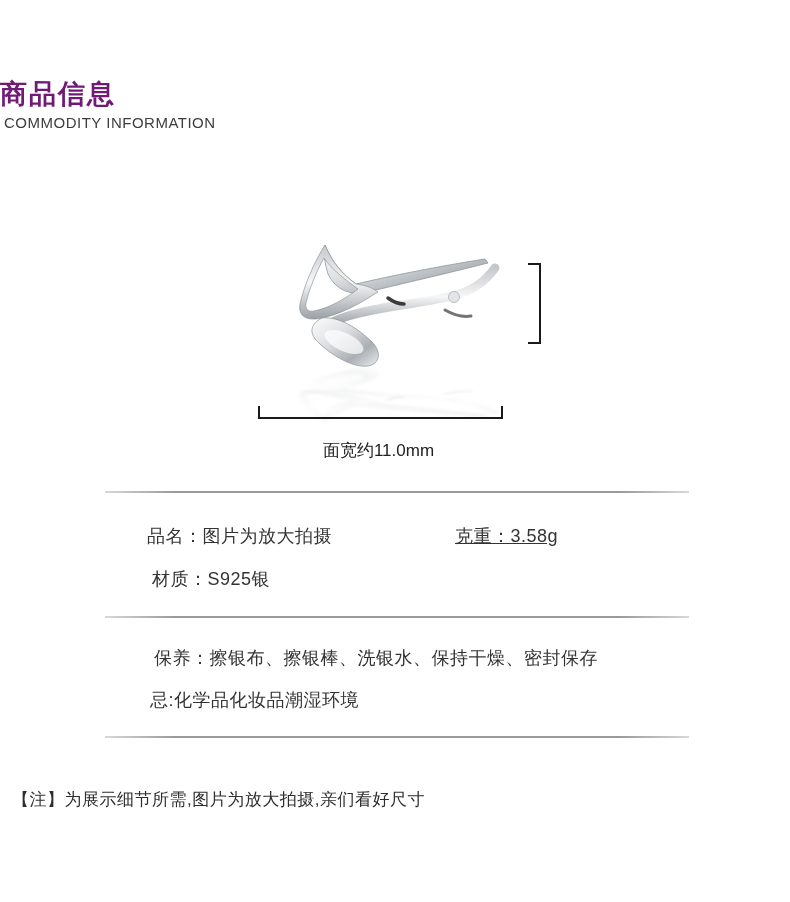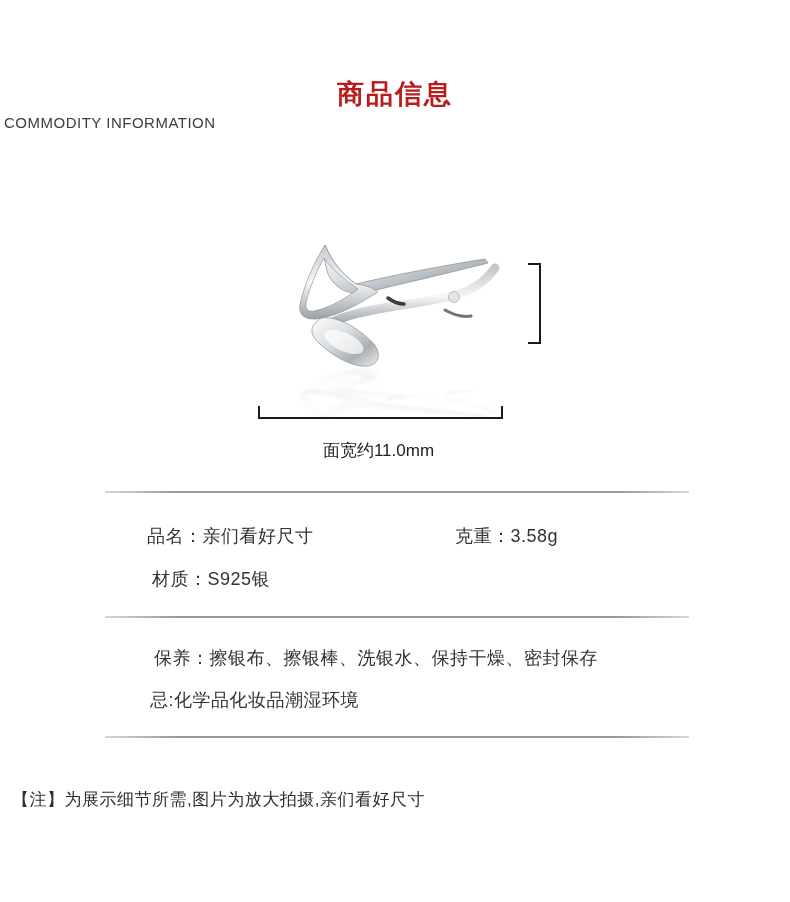--- a/index.html
+++ b/index.html
@@ -1,40 +1,40 @@
 <!DOCTYPE html>
 <html><head>
 <meta charset="utf-8">
 <style>
   html,body{margin:0;padding:0;background:#ffffff;}
   body{font-family:"Liberation Sans","DejaVu Sans",sans-serif;}
   .page{position:relative;width:790px;height:902px;background:#ffffff;overflow:hidden;}
 
-  .title{position:absolute;top:76px;left:0;width:790px;text-align:center;
-         font-size:27px;font-weight:700;color:#b91c1c;letter-spacing:2px;}
+  .title{position:absolute;top:76px;left:0;width:790px;
+         font-size:27px;font-weight:700;color:#701a75;letter-spacing:2px;}
   .subtitle{position:absolute;top:114px;left:4px;width:790px;text-align:left;
          font-size:15px;font-weight:500;color:#3d3d3d;letter-spacing:0.5px;}
 
   .image-area{position:absolute;left:240px;top:230px;width:310px;height:205px;}
   .image-area svg{display:block;width:310px;height:205px;}
 
   .bracket-v{position:absolute;left:528px;top:263px;width:11px;height:77px;
          border-top:2px solid #1a1a1a;border-right:2px solid #1a1a1a;border-bottom:2px solid #1a1a1a;}
   .bracket-h{position:absolute;left:258px;top:406px;width:241px;height:11px;
          border-left:2px solid #1a1a1a;border-right:2px solid #1a1a1a;border-bottom:2px solid #1a1a1a;}
   .width-caption{position:absolute;left:258px;top:431px;width:241px;text-align:center;
          font-size:17px;font-weight:500;color:#222222;margin-top:8px;}
 
   .divider{position:absolute;left:105px;width:584px;height:2px;
          background:linear-gradient(to right,#d8d8d8,#9a9a9a 12%,#9a9a9a 88%,#d8d8d8);}
   .d1{top:491px;} .d2{top:616px;} .d3{top:736px;}
 
   .spec{position:absolute;font-size:18px;color:#333333;letter-spacing:0.5px;}
   .spec-name{left:147px;top:524px;}
-  .spec-weight{left:455px;top:524px;}
+  .spec-weight{left:455px;top:524px;text-decoration:underline;}
   .spec-material{left:152px;top:567px;}
 
   .care-line{position:absolute;font-size:18px;color:#333333;letter-spacing:0.5px;}
   .care-maintenance{left:154px;top:646px;}
   .care-avoid{left:150px;top:688px;}
 
   .footer-note{position:absolute;top:788px;left:12px;width:782px;
          font-size:17px;color:#2e2e2e;letter-spacing:0.5px;}
 </style>
 </head>
@@ -88,21 +88,21 @@
       <use href="#ringMain" xlink:href="#ringMain" transform="translate(0,200) scale(1,-0.45)" opacity="0.13" filter="url(#blurRef)"></use>
     </svg>
   </div>
 
   <div class="bracket-v"></div>
   <div class="bracket-h"></div>
   <div class="width-caption">面宽约11.0mm</div>
 
   <div class="divider d1"></div>
 
-  <div class="spec spec-name">品名：亲们看好尺寸</div>
+  <div class="spec spec-name">品名：图片为放大拍摄</div>
   <div class="spec spec-weight">克重：3.58g</div>
   <div class="spec spec-material">材质：S925银</div>
 
   <div class="divider d2"></div>
 
   <div class="care-line care-avoid">忌:化学品化妆品潮湿环境</div>
   <div class="care-line care-maintenance">保养：擦银布、擦银棒、洗银水、保持干燥、密封保存</div>
 
   <div class="divider d3"></div>
 

